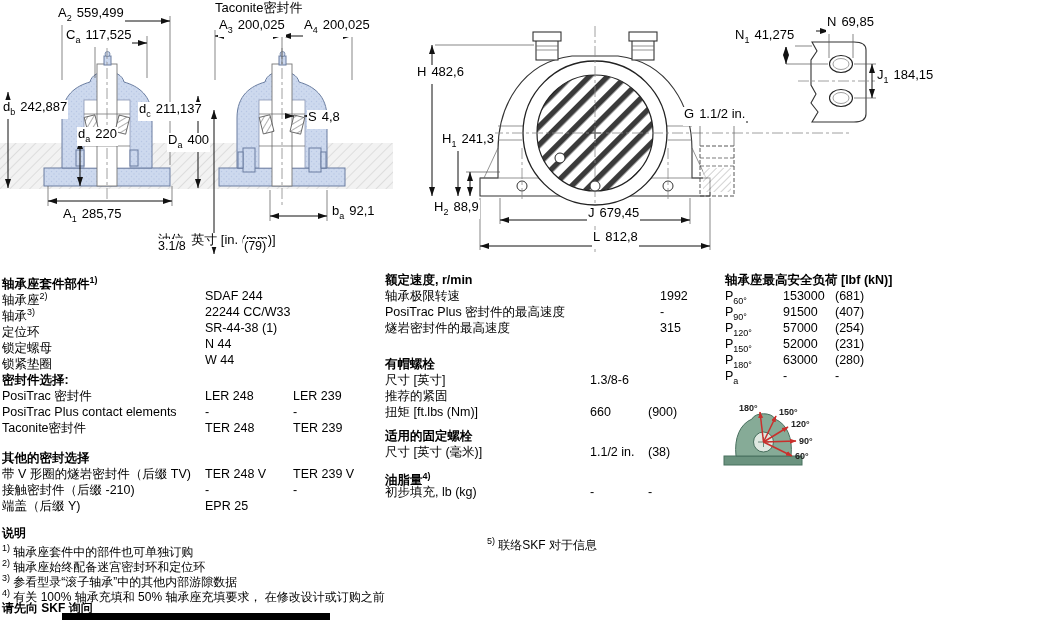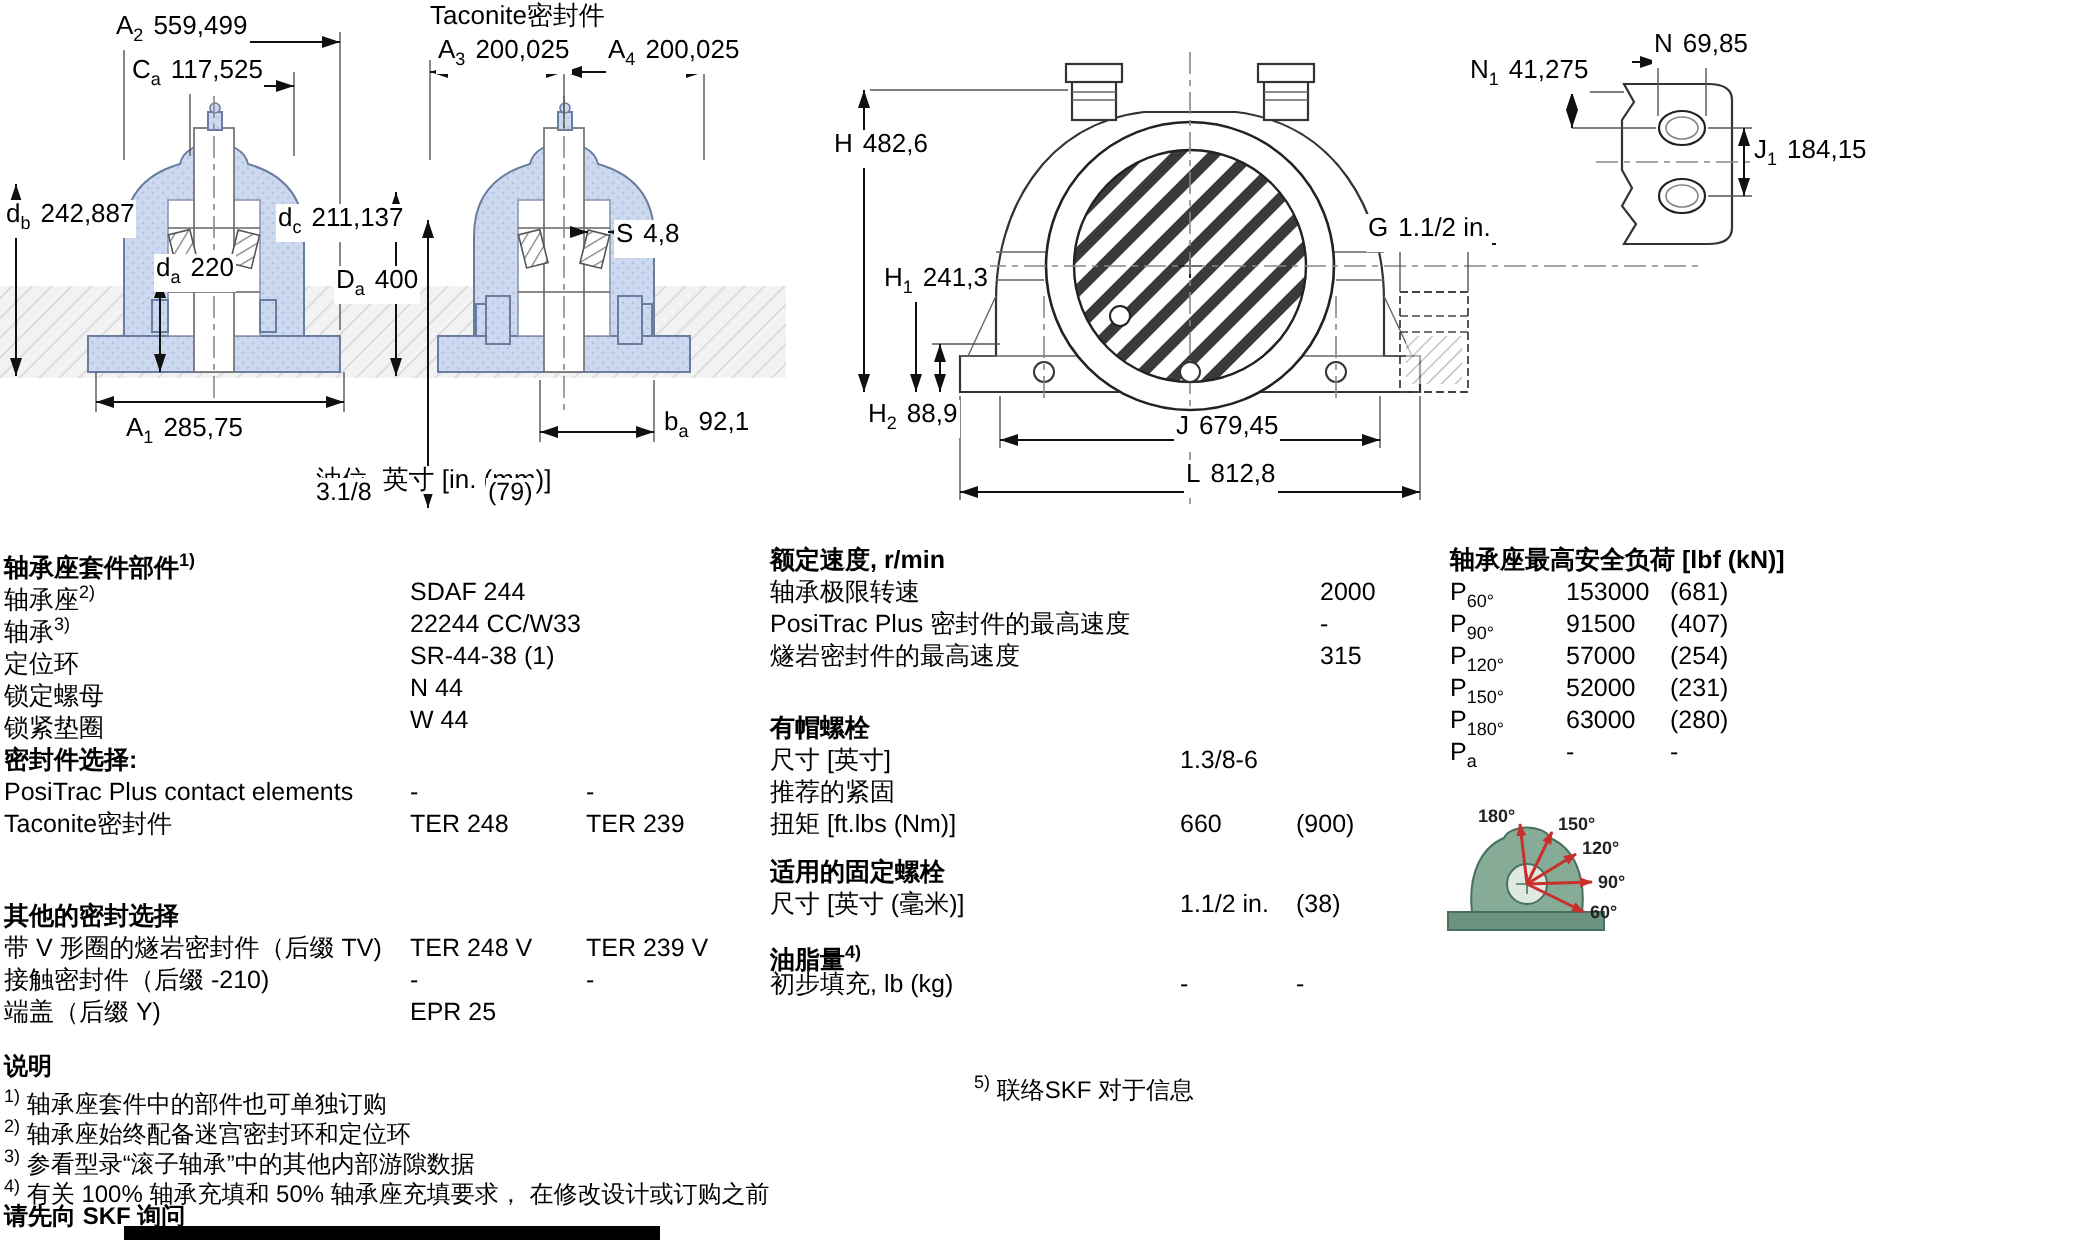--- a/index.html
+++ b/index.html
@@ -224,34 +224,35 @@
   <div class="row hd"><span>轴承座套件部件</span><sup>1)</sup></div>
   <div class="row"><span><span>轴承座</span><sup>2)</sup></span><span class="v1">SDAF 244</span></div>
   <div class="row"><span><span>轴承</span><sup>3)</sup></span><span class="v1">22244 CC/W33</span></div>
   <div class="row"><span><span>定位环</span><sup></sup></span><span class="v1">SR-44-38 (1)</span></div>
   <div class="row"><span><span>锁定螺母</span><sup></sup></span><span class="v1">N 44</span></div>
   <div class="row"><span><span>锁紧垫圈</span><sup></sup></span><span class="v1">W 44</span></div>
 </div>
 
 <div class="sec" style="left:2px;top:372px">
   <div class="row hd">密封件选择:</div>
+  <div class="row"><span>PosiTrac 密封件</span><span class="v1">LER 248</span><span class="v2">LER 239</span></div>
   <div class="row"><span>PosiTrac Plus contact elements</span><span class="v1">-</span><span class="v2">-</span></div>
   <div class="row"><span>Taconite密封件</span><span class="v1">TER 248</span><span class="v2">TER 239</span></div>
 </div>
 
 <div class="sec" style="left:2px;top:450px">
   <div class="row hd">其他的密封选择</div>
   <div class="row"><span>带 V 形圈的燧岩密封件（后缀 TV)</span><span class="v1">TER 248 V</span><span class="v2">TER 239 V</span></div>
   <div class="row"><span>接触密封件（后缀 -210)</span><span class="v1">-</span><span class="v2">-</span></div>
   <div class="row"><span>端盖（后缀 Y)</span><span class="v1">EPR 25</span><span class="v2"></span></div>
 </div>
 
 <div class="sec mid" style="left:385px;top:272px">
   <div class="row hd">额定速度, r/min</div>
-  <div class="row"><span>轴承极限转速</span><span class="vs">2000</span></div>
+  <div class="row"><span>轴承极限转速</span><span class="vs">1992</span></div>
   <div class="row"><span>PosiTrac Plus 密封件的最高速度</span><span class="vs">-</span></div>
   <div class="row"><span>燧岩密封件的最高速度</span><span class="vs">315</span></div>
 </div>
 
 <div class="sec mid" style="left:385px;top:356px">
   <div class="row hd">有帽螺栓</div>
   <div class="row"><span>尺寸 [英寸]</span><span class="v1">1.3/8-6</span></div>
   <div class="row"><span>推荐的紧固</span></div>
   <div class="row"><span>扭矩 [ft.lbs (Nm)]</span><span class="v1">660</span><span class="v2">(900)</span></div>
 </div>

